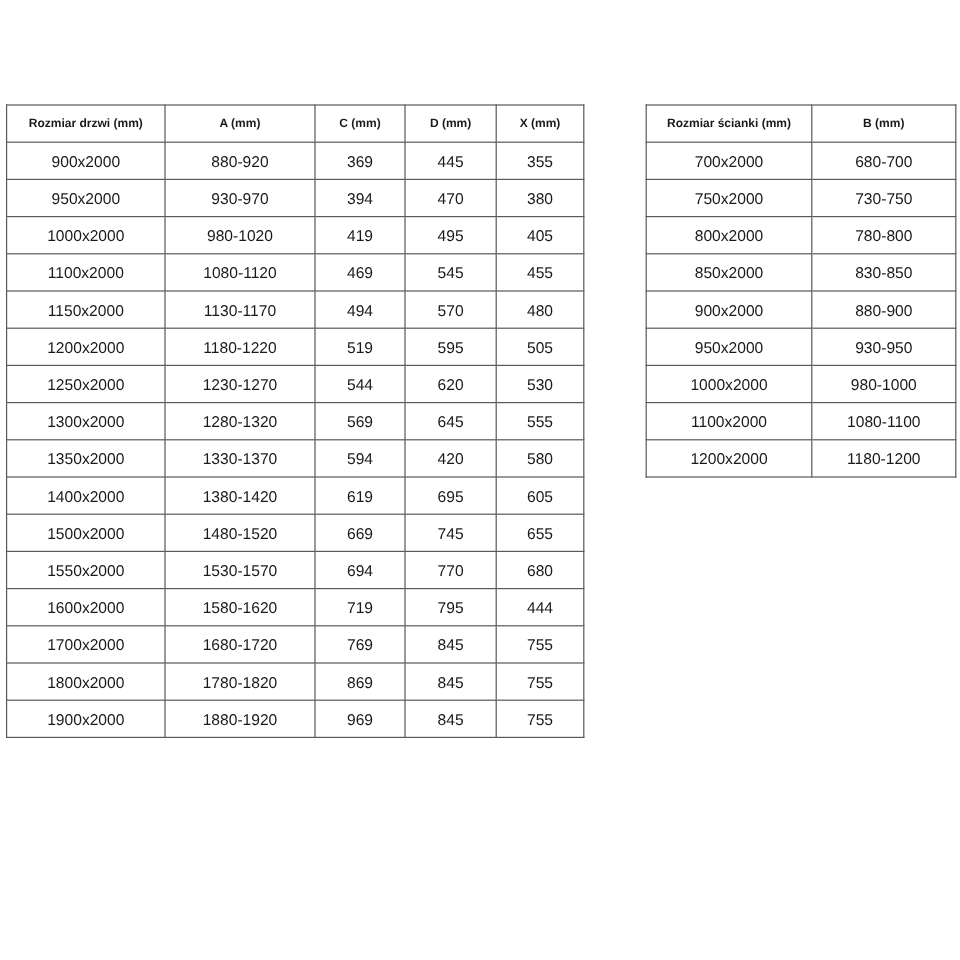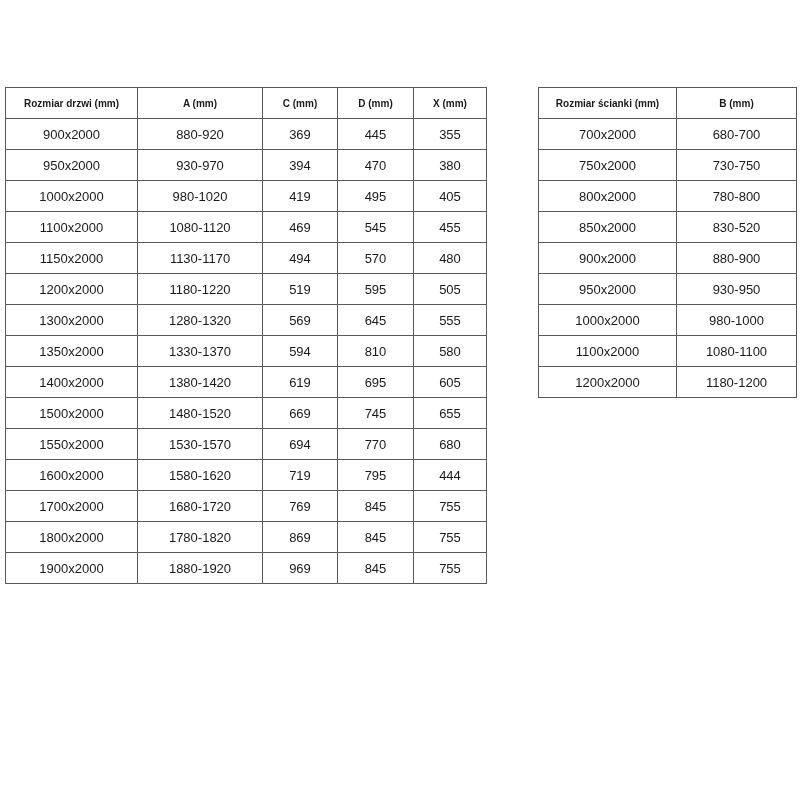--- a/index.html
+++ b/index.html
@@ -112,31 +112,38 @@
         <td>480</td>
       </tr>
       <tr>
         <td>1200x2000</td>
         <td>1180-1220</td>
         <td>519</td>
         <td>595</td>
         <td>505</td>
       </tr>
       <tr>
+        <td>1250x2000</td>
+        <td>1230-1270</td>
+        <td>544</td>
+        <td>620</td>
+        <td>530</td>
+      </tr>
+      <tr>
         <td>1300x2000</td>
         <td>1280-1320</td>
         <td>569</td>
         <td>645</td>
         <td>555</td>
       </tr>
       <tr>
         <td>1350x2000</td>
         <td>1330-1370</td>
         <td>594</td>
-        <td>810</td>
+        <td>420</td>
         <td>580</td>
       </tr>
       <tr>
         <td>1400x2000</td>
         <td>1380-1420</td>
         <td>619</td>
         <td>695</td>
         <td>605</td>
       </tr>
       <tr>
@@ -203,21 +210,21 @@
       <tr>
         <td>750x2000</td>
         <td>730-750</td>
       </tr>
       <tr>
         <td>800x2000</td>
         <td>780-800</td>
       </tr>
       <tr>
         <td>850x2000</td>
-        <td>830-520</td>
+        <td>830-850</td>
       </tr>
       <tr>
         <td>900x2000</td>
         <td>880-900</td>
       </tr>
       <tr>
         <td>950x2000</td>
         <td>930-950</td>
       </tr>
       <tr>

